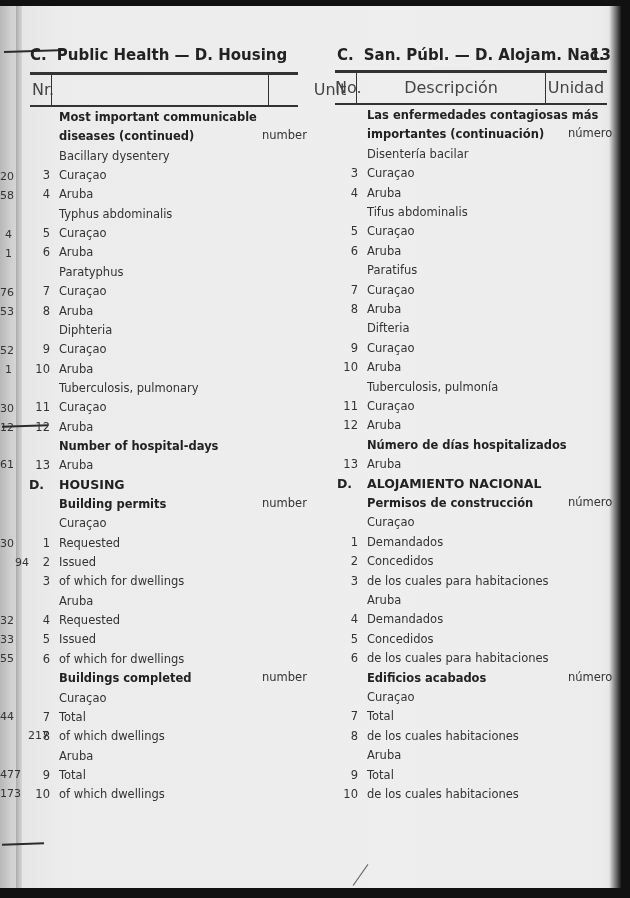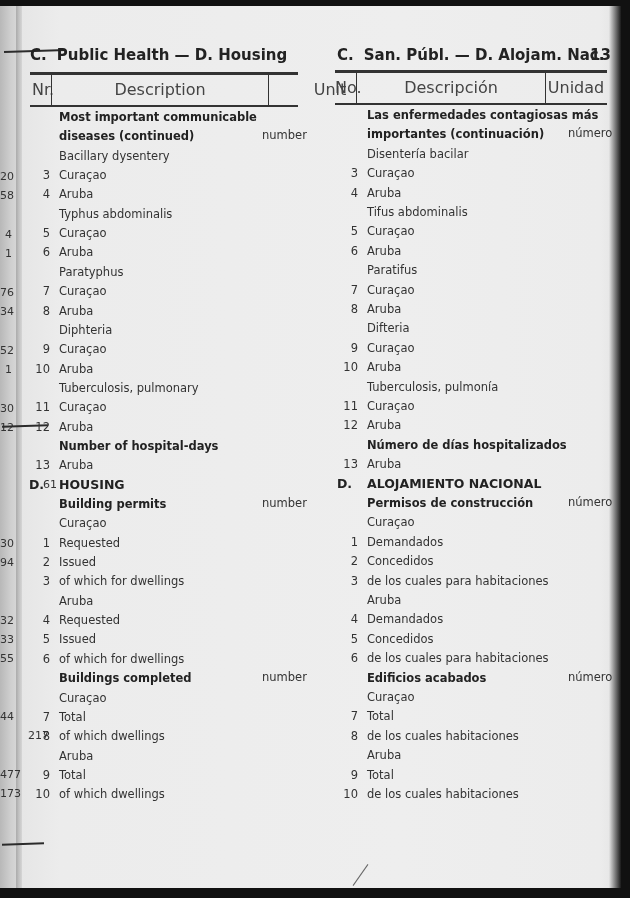--- a/index.html
+++ b/index.html
@@ -53,48 +53,47 @@
   <div class="gutter"></div>
   <div class="spine"></div>
   <div class="right-shadow"></div>
 
   <div id="margin-nums">
       <span class="stray-num" style="top: 164px;">20</span>
       <span class="stray-num" style="top: 183px;">58</span>
       <span class="stray-num" style="top: 222px;">4</span>
       <span class="stray-num" style="top: 241px;">1</span>
       <span class="stray-num" style="top: 280px;">76</span>
-      <span class="stray-num" style="top: 299px;">34</span>
+      <span class="stray-num" style="top: 299px;">53</span>
       <span class="stray-num" style="top: 338px;">52</span>
       <span class="stray-num" style="top: 357px;">1</span>
       <span class="stray-num" style="top: 396px;">30</span>
       <span class="stray-num" style="top: 415px;">12</span>
-      <span class="stray-num" style="top: 472px; padding-left: 43px;">61</span>
+      <span class="stray-num" style="top: 452px;">61</span>
       <span class="stray-num" style="top: 531px;">30</span>
-      <span class="stray-num" style="top: 550px;">94</span>
+      <span class="stray-num" style="top: 550px; margin-left: 15px;">94</span>
       <span class="stray-num" style="top: 608px;">32</span>
       <span class="stray-num" style="top: 627px;">33</span>
       <span class="stray-num" style="top: 646px;">55</span>
       <span class="stray-num" style="top: 704px;">44</span>
       <span class="stray-num" style="top: 723px; padding-left: 28px;">217</span>
       <span class="stray-num" style="top: 762px;">477</span>
       <span class="stray-num" style="top: 781px;">173</span>
     </div>
 
   <div class="pen-mark" style="left:4px;top:44px;width:62px;"></div>
   <div class="pen-mark" style="left:2px;top:419px;width:46px;"></div>
   <div class="pen-mark" style="left:2px;top:837px;width:42px;"></div>
 
   <div class="head-title" style="left:30px;top:40px;">
     <span>C.</span><span class="gap"></span><span>Public Health — D. Housing</span>
   </div>
   <div class="tbl-head" style="left:30px;top:66px;width:268px;">
     <div class="cell" style="left:2px;width:20px;">Nr.</div>
     <div class="sep" style="left:21px;"></div>
-    <div class="cell" style="left:22px;width:216px;text-align:center;">Description</div>
     <div class="sep" style="left:238px;"></div>
     <div class="cell" style="left:238px;width:60px;text-align:center;padding-left:32px;">Unit</div>
   </div>
   <div id="left-rows">
       <div class="row bold" style="left: 0px; top: 103px;">
         <span class="nr" style="left: 30px;"></span>
         <span class="txt" style="left: 59px;">Most important communicable</span>
       </div>
       <div class="row bold" style="left: 0px; top: 122.35px;">
         <span class="nr" style="left: 30px;"></span>

